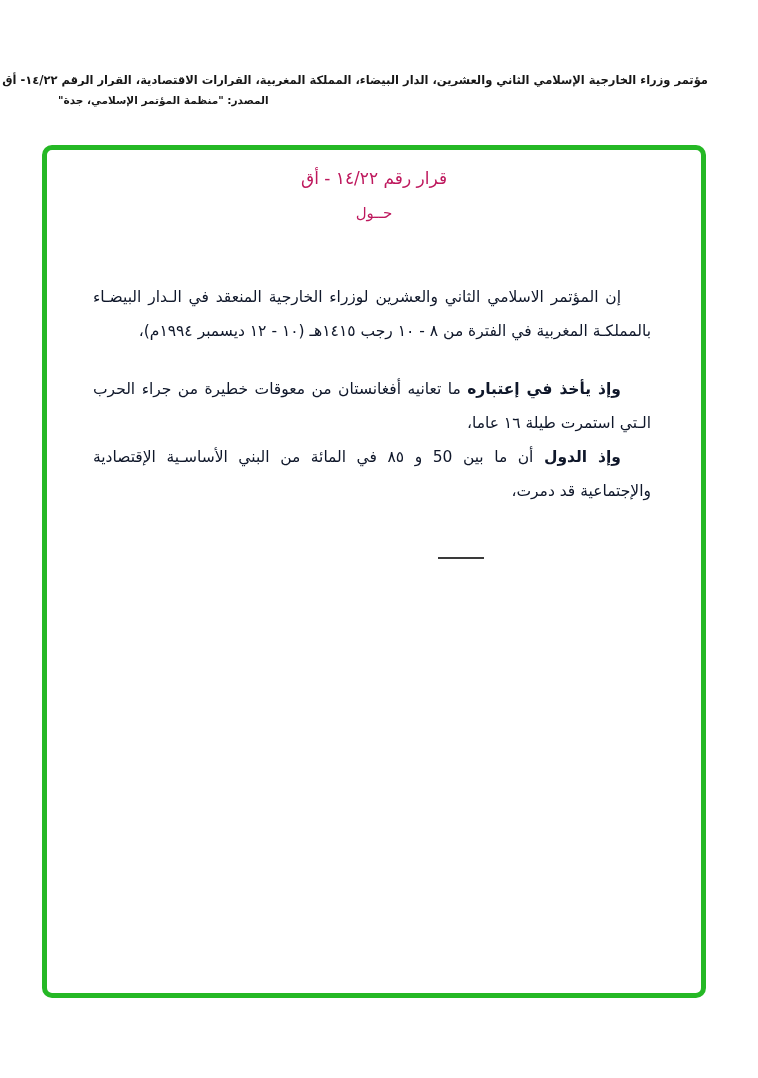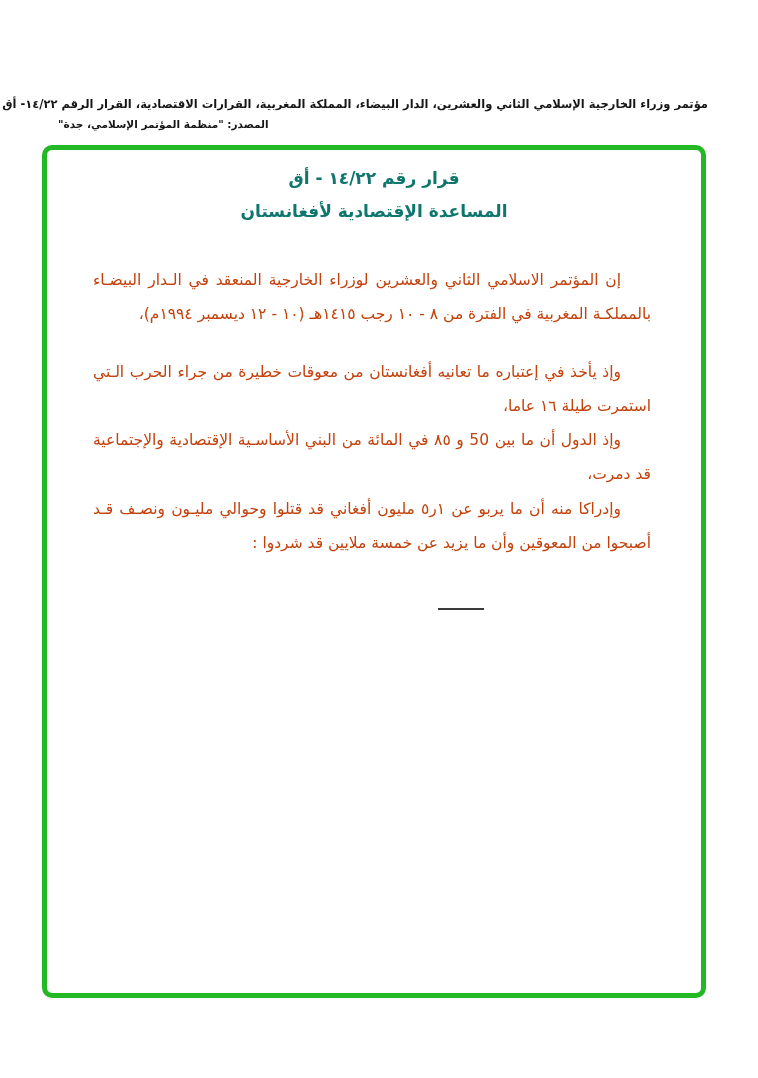--- a/index.html
+++ b/index.html
@@ -14,21 +14,20 @@
     font-family: "DejaVu Sans", sans-serif;
     color: #1f1f1f;
     overflow: hidden;
   }
   .doc-header {
     position: absolute;
     top: 72px;
     left: 50px;
     right: 50px;
     direction: rtl;
-    margin-top: 24px;
   }
   .citation-line {
     font-size: 11.5px;
     font-weight: bold;
     text-align: center;
     line-height: 1.5;
     color: #161616;
     white-space: nowrap;
   }
   .source-line {
@@ -45,65 +44,64 @@
     top: 145px;
     width: 664px;
     height: 853px;
     box-sizing: border-box;
     border: 5px solid #25b825;
     border-radius: 10px;
     direction: rtl;
   }
   .title {
     text-align: center;
-    font-weight: bold;
-    color: #0f766e;
+    font-weight: normal;
+    color: #be185d;
   }
   .title-number   { margin-top: 18px; font-size: 17px; }
   .title-concern  { margin-top: 16px; font-size: 15px; }
   .title-subject  { margin-top: 13px; font-size: 17px; }
   .body-text {
-    margin: 42px 50px 0 46px;
+    margin: 58px 50px 0 46px;
     font-size: 15.5px;
     line-height: 2.2;
     text-align: justify;
-    color: #c2410c;
+    color: #0f172a;
     direction: rtl;
   }
   .para {
     margin: 0;
     text-indent: 30px;
   }
   .para.gap-top { margin-top: 24px; }
-  .para .lead { font-weight: normal; }
+  .para .lead { font-weight: bold; }
   .end-dash {
     width: 46px;
     height: 0;
     border-top: 2px solid #3a3a3a;
     margin: 48px auto 0;
     transform: translateX(89px);
   }
 </style>
 </head>
 <body>
 
 <header class="doc-header" lang="ar">
   <div class="citation-line">مؤتمر وزراء الخارجية الإسلامي الثاني والعشرين، الدار البيضاء، المملكة المغربية، القرارات الاقتصادية، القرار الرقم ١٤/٢٢- أق</div>
   <div class="source-line">المصدر:  "منظمة المؤتمر الإسلامي، جدة"</div>
 </header>
 
 <section class="frame" lang="ar" style="border-color: rgb(37, 184, 37);">
   <div class="title title-number">قرار رقم ١٤/٢٢ - أق</div>
-  <div class="title title-subject">المساعدة الإقتصادية لأفغانستان</div>
+  <div class="title title-concern">حــول</div>
 
   <div class="body-text">
     <p class="para"><strong class="lead"></strong><span>إن المؤتمر الاسلامي الثاني والعشرين لوزراء الخارجية  المنعقد في الـدار البيضـاء بالمملكـة المغربية في الفترة من ٨ - ١٠ رجب ١٤١٥هـ (١٠ - ١٢ ديسمبر ١٩٩٤م)،</span></p>
 
     <p class="para gap-top"><strong class="lead">وإذ يأخذ في إعتباره</strong><span> ما تعانيه أفغانستان من معوقات خطيرة من جراء الحرب الـتي استمرت طيلة ١٦ عاما،</span></p>
 
     <p class="para"><strong class="lead">وإذ الدول</strong><span> أن ما بين 50 و ٨٥ في المائة من البني الأساسـية الإقتصادية والإجتماعية قد دمرت،</span></p>
 
-    <p class="para"><strong class="lead">وإدراكا منه</strong><span> أن ما يربو عن ١ر٥ مليون أفغاني قد قتلوا وحوالي مليـون ونصـف قـد أصبحوا من المعوقين وأن ما يزيد عن خمسة ملايين قد شردوا :</span></p>
 
 
     <div class="end-dash"></div>
   </div>
 </section>
 
 </body></html>

